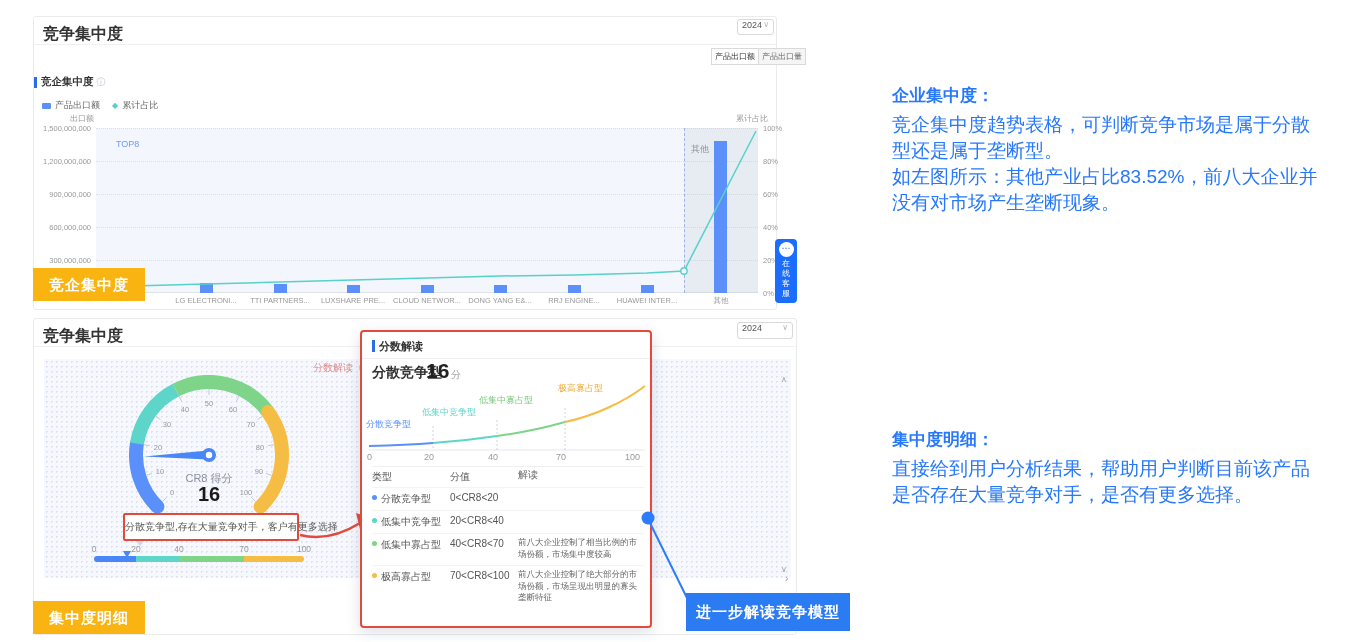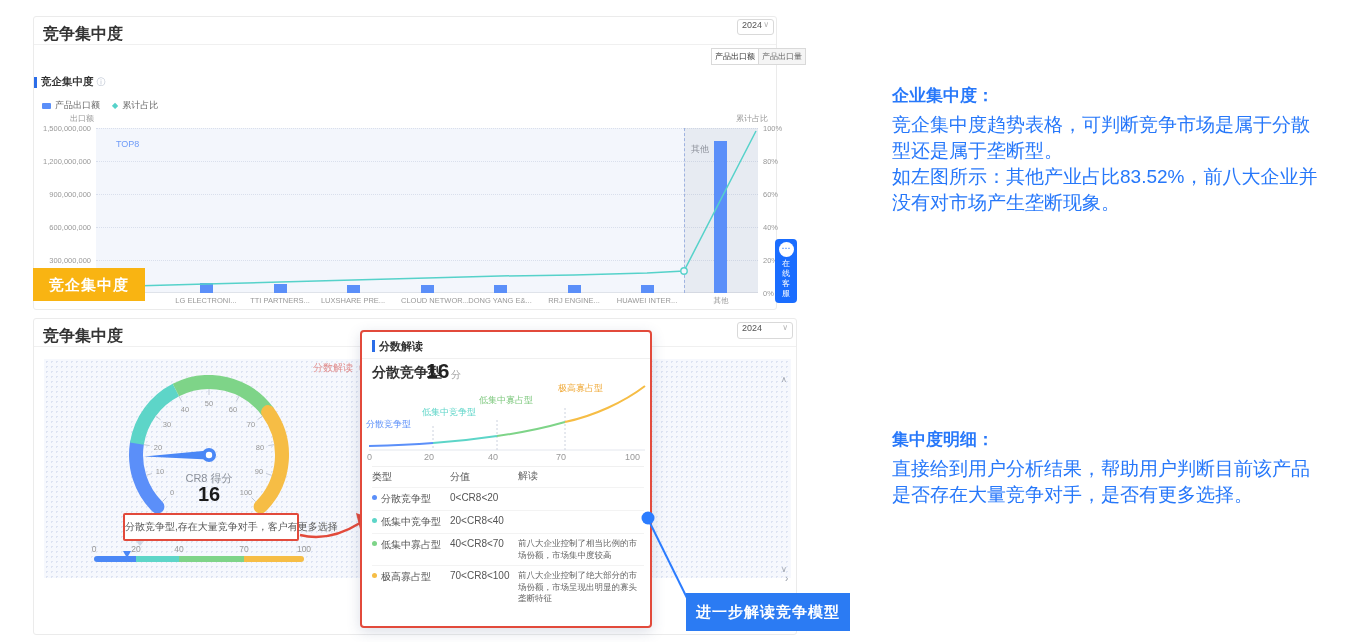--- a/index.html
+++ b/index.html
@@ -81,21 +81,21 @@
   #pp-type { position:absolute; left:10px; top:32px; font-size:14px; font-weight:700; color:#333; }
   #pp-score { position:absolute; left:64px; top:27px; font-size:21px; font-weight:700; color:#222; }
   #pp-unit { position:absolute; left:89px; top:36px; font-size:10px; color:#999; }
   .zone-lab { position:absolute; font-size:9px; }
   .pp-tick { position:absolute; top:120px; width:22px; font-size:9px; color:#999; }
   #pp-table { position:absolute; left:10px; top:134px; width:272px; font-size:10px; }
   .pp-row { display:flex; border-bottom:1px solid #f3f3f3; padding:4px 0; }
   .pp-row.head { border-top:1px solid #f0f0f0; color:#8a8f99; font-size:10px; padding:3px 0; }
   .pp-c1 { width:78px; color:#555; display:flex; align-items:flex-start; }
   .pp-c2 { width:68px; color:#555; }
-  .pp-c3 { width:126px; font-size:8.5px; line-height:11.5px; color:#666; }
+  .pp-c3 { width:126px; font-size:8.5px; line-height:11.5px; color:#666;font-family:Liberation Mono, monospace; }
   .dot { width:5px; height:5px; border-radius:50%; margin:3px 4px 0 0; flex:none; }
   .scroll-ic { position:absolute; color:#9aa0ab; font-size:8px; z-index:4; }
 
   
   .y-label { position:absolute; width:112px; height:33px; background:#f9b412; color:#fff;
     font-size:15px; font-weight:700; text-align:center; line-height:33px; z-index:8; letter-spacing:1px; }
   #cta-btn { position:absolute; left:686px; top:593px; width:164px; height:38px; background:#2b7bf3;
     color:#fff; font-size:15px; font-weight:600; text-align:center; line-height:38px; z-index:11;
     border:none; letter-spacing:1px; cursor:pointer; }
   .note-block { position:absolute; width:480px; color:#2778fa; }
@@ -178,21 +178,21 @@
     <div class="ax-lab-r" style="left:729px; top:140px;">80%</div>
     <div class="ax-lab-r" style="left:729px; top:173px;">60%</div>
     <div class="ax-lab-r" style="left:729px; top:206px;">40%</div>
     <div class="ax-lab-r" style="left:729px; top:239px;">20%</div>
     <div class="ax-lab-r" style="left:729px; top:272px;">0%</div>
 
     <div class="x-lab" style="left:59px;  top:279px;"></div>
     <div class="x-lab" style="left:132px; top:279px;">LG ELECTRONI...</div>
     <div class="x-lab" style="left:206px; top:279px;">TTI PARTNERS...</div>
     <div class="x-lab" style="left:279px; top:279px;">LUXSHARE PRE...</div>
-    <div class="x-lab" style="left:353px; top:279px;margin-left:8px;">CLOUD NETWOR...</div>
+    <div class="x-lab" style="left:353px; top:279px;">CLOUD NETWOR...</div>
     <div class="x-lab" style="left:426px; top:279px;">DONG YANG E&amp;...</div>
     <div class="x-lab" style="left:500px; top:279px;">RRJ ENGINE...</div>
     <div class="x-lab" style="left:573px; top:279px;">HUAWEI INTER...</div>
     <div class="x-lab" style="left:647px; top:279px;">其他</div>
   </div>
 
   <div id="service">
     <div class="bubble">⋯</div>
     <div class="ch">在</div>
     <div class="ch">线</div>
@@ -350,20 +350,21 @@
       </div>
     </div>
   </div>
 
   <svg width="60" height="96" style="position:absolute; left:638px; top:508px; z-index:11;">
     <line x1="12" y1="15" x2="50" y2="92" stroke="#2b7cff" stroke-width="2"></line>
     <circle cx="10" cy="10" r="6.5" fill="#2b7cff"></circle>
   </svg>
 
   <div class="y-label" style="left:33px; top:268px;">竞企集中度</div>
+  <div class="y-label" style="left:33px; top:601px;">集中度明细</div>
   <button id="cta-btn">进一步解读竞争模型</button>
 
   <div class="note-block" style="left:892px; top:84px;">
     <h3>企业集中度：</h3>
     <p>竞企集中度趋势表格，可判断竞争市场是属于分散</p>
     <p>型还是属于垄断型。</p>
     <p>如左图所示：其他产业占比83.52%，前八大企业并</p>
     <p>没有对市场产生垄断现象。</p>
   </div>
   <div class="note-block" style="left:892px; top:428px;">

